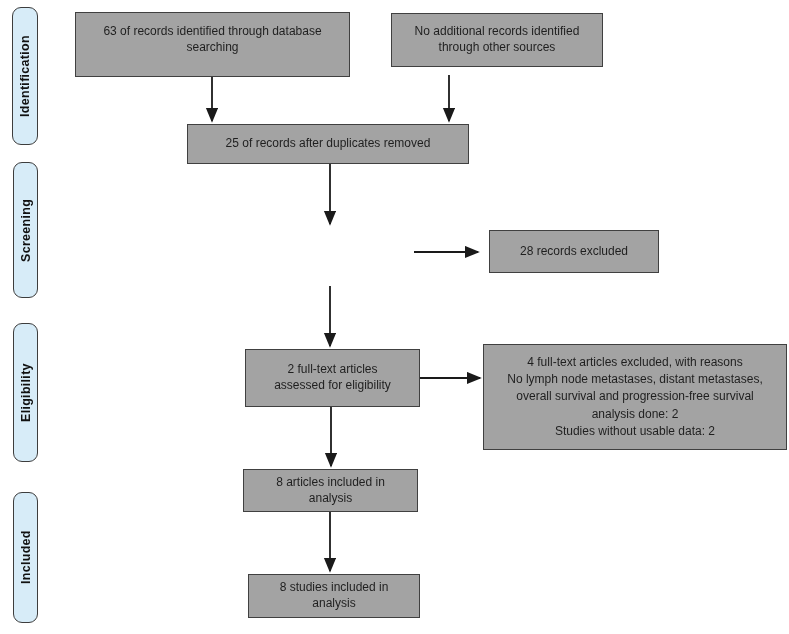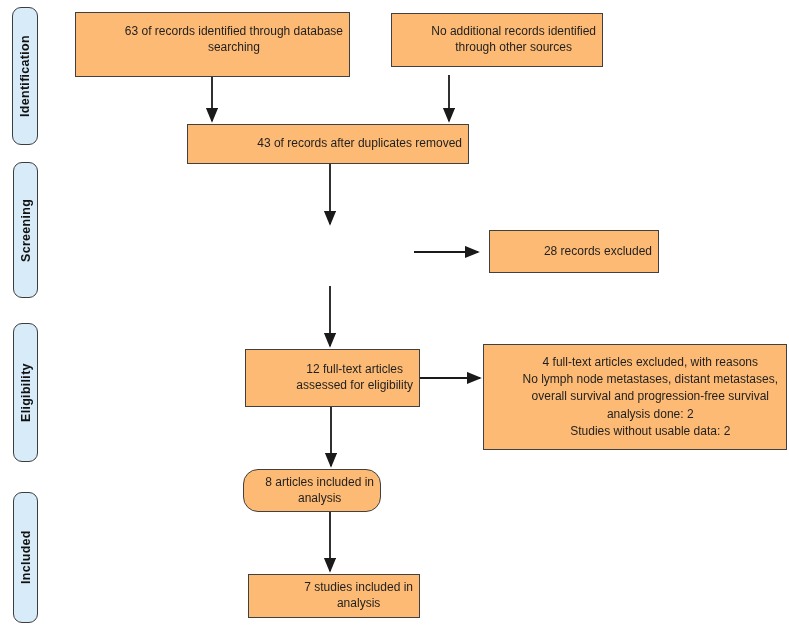--- a/index.html
+++ b/index.html
@@ -36,25 +36,25 @@
     transform: rotate(180deg);
     font-weight: bold;
     font-size: 12.5px;
     letter-spacing: 0.3px;
     color: #111111;
     z-index: 2;
   }
   .node {
     position: absolute;
     box-sizing: border-box;
-    background: #fdba74;
+    background: #a3a3a3;
     border: 1.5px solid #404040;
     display: flex;
     align-items: center;
-    justify-content: flex-end;
+    justify-content: center;
     text-align: center;
     font-size: 12px;
     line-height: 1.3;
     color: #1f1f1f;
     z-index: 2;
     padding: 2px 6px;
   }
   .node .node-text {
     white-space: pre-line;
   }
@@ -97,44 +97,44 @@
     <span class="node-text">63 of records identified through database
 searching</span>
   </div>
 
   <div class="node" style="left:391px; top:13px; width:212px; height:54px;">
     <span class="node-text">No additional records identified
 through other sources</span>
   </div>
 
   <div class="node" style="left:187px; top:124px; width:282px; height:40px;">
-    <span class="node-text">43 of records after duplicates removed</span>
+    <span class="node-text">25 of records after duplicates removed</span>
   </div>
 
 
   <div class="node" style="left:481px; top:230px; width:170px; height:43px;margin-left:8px;">
     <span class="node-text">28 records excluded</span>
   </div>
 
   <div class="node" style="left:245px; top:349px; width:175px; height:58px;">
-    <span class="node-text">12 full-text articles
+    <span class="node-text">2 full-text articles
 assessed for eligibility</span>
   </div>
 
   <div class="node reasons" style="left:483px; top:344px; width:304px; height:106px;">
     <span class="node-text">4 full-text articles excluded, with reasons
 No lymph node metastases, distant metastases,
 overall survival and progression-free survival
 analysis done: 2
 Studies without usable data: 2</span>
   </div>
 
-  <div class="node" style="left:243px; top:469px; width:138px; height:43px;border-radius:15px;">
+  <div class="node" style="left:243px; top:469px; width:175px; height:43px;">
     <span class="node-text">8 articles included in
 analysis</span>
   </div>
 
   <div class="node" style="left:248px; top:574px; width:172px; height:44px;">
-    <span class="node-text">7 studies included in
+    <span class="node-text">8 studies included in
 analysis</span>
   </div>
 
 </div>
 
 </body></html>

